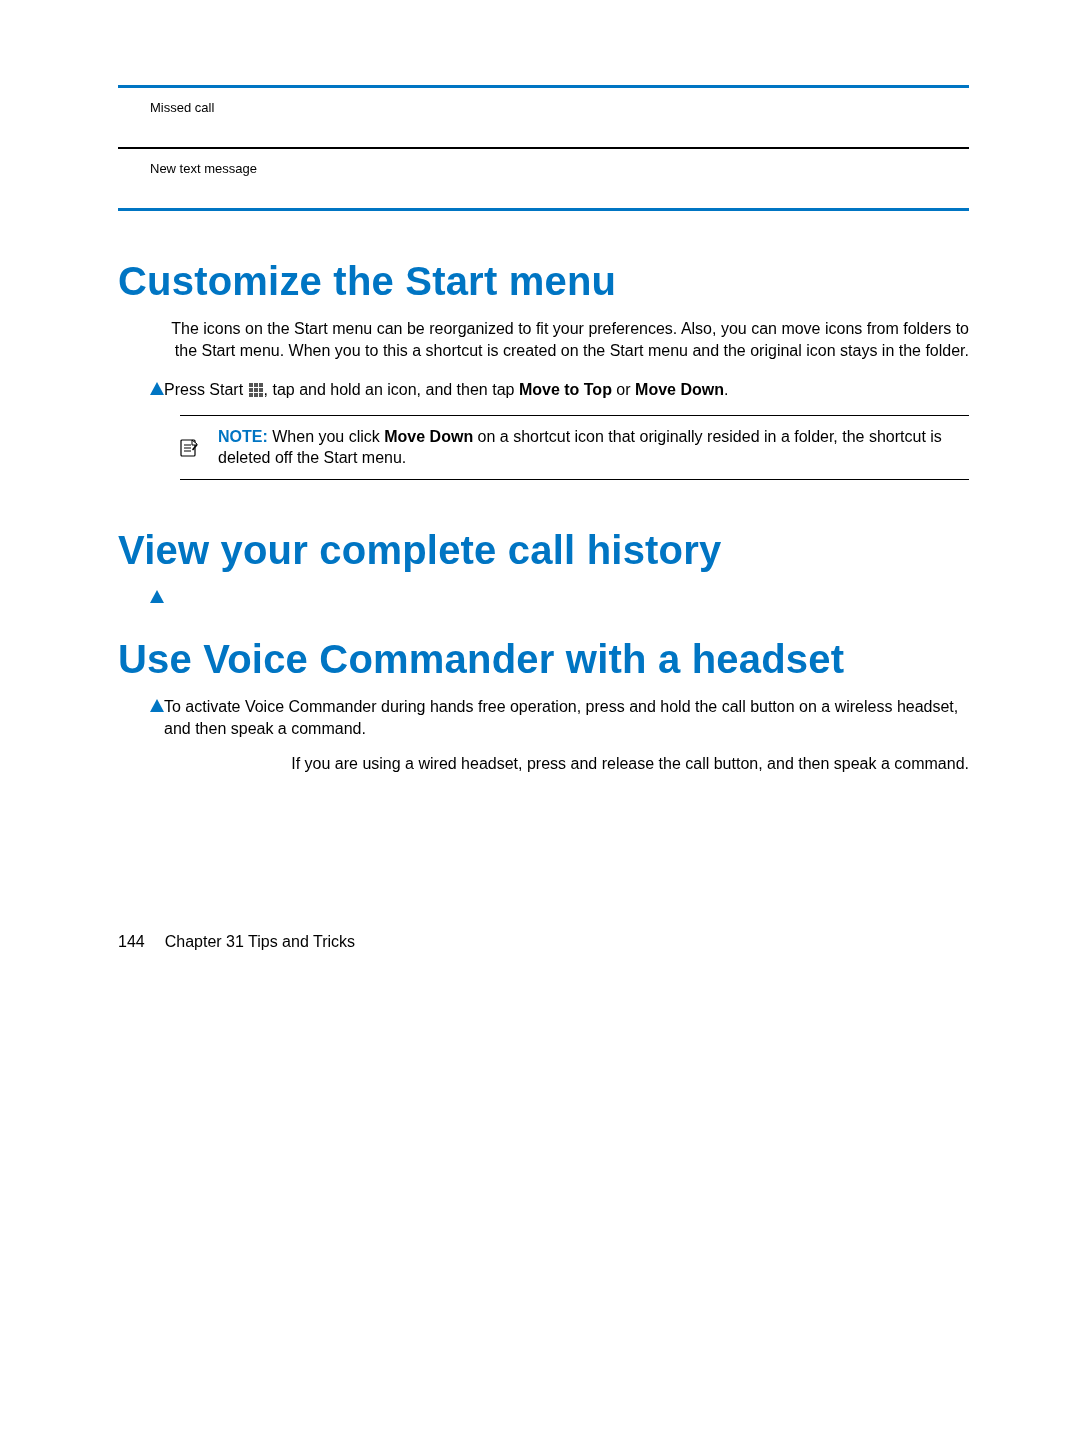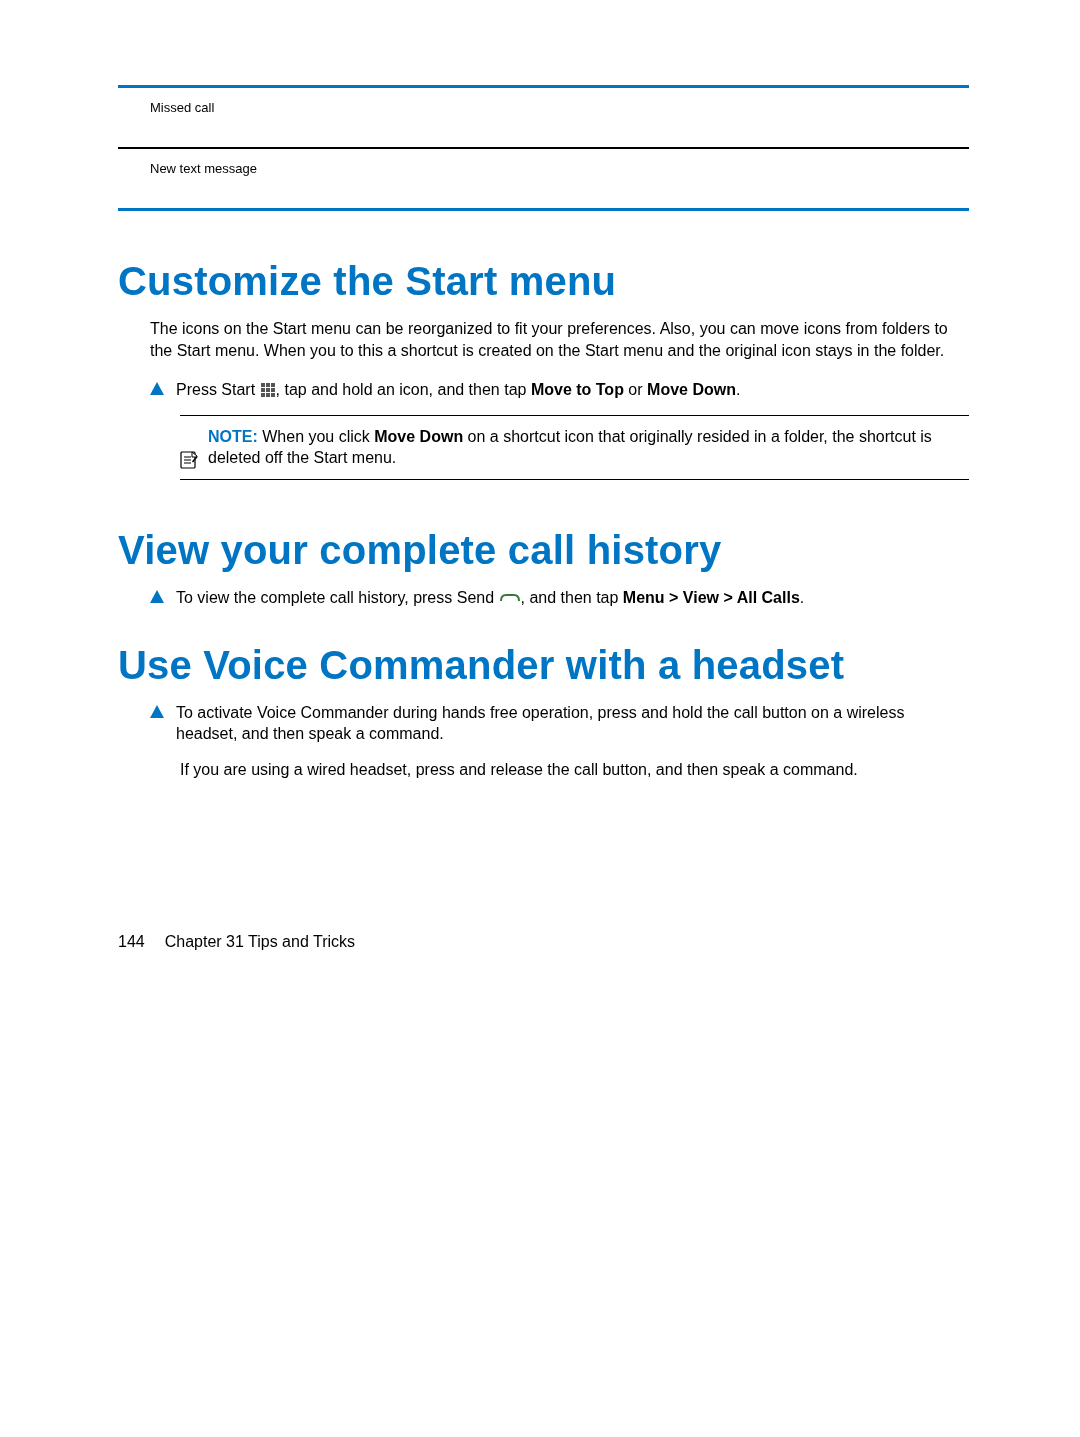--- a/index.html
+++ b/index.html
@@ -35,25 +35,25 @@
     margin-top: 48px;
     margin-bottom: 14px;
     letter-spacing: 0.2px;
   }
   .body-text {
     font-size: 16px;
     line-height: 1.35;
     color: #000;
     padding-left: 32px;
     margin-bottom: 18px;
+    text-align: right;
   }
   .step-block {
     display: flex;
     align-items: flex-start;
-    gap: 12px;
     padding-left: 32px;
     margin-bottom: 14px;
   }
   .step-triangle {
     width: 0; height: 0;
     border-left: 7px solid transparent;
     border-right: 7px solid transparent;
     border-bottom: 13px solid #0075c3;
     flex-shrink: 0;
     margin-top: 3px;
@@ -72,22 +72,22 @@
     margin-left: 62px;
     border-top: 1px solid #000;
     border-bottom: 1px solid #000;
     padding: 10px 0 10px 0;
     margin-top: 8px;
     margin-bottom: 20px;
     position: relative;
   }
   .note-inner {
     display: flex;
-    align-items: flex-end;
-    gap: 10px;
+    align-items: center;
+    gap: 20px;
   }
   .note-icon {
     flex-shrink: 0;
     width: 18px; height: 18px;
     margin-top: 1px;
   }
   .note-text {
     font-size: 16px;
     line-height: 1.35;
   }
@@ -153,25 +153,20 @@
       </span>
       <span class="note-text">
         <span class="label">NOTE:</span><span>   When you click </span><b>Move Down</b><span> on a shortcut icon that originally resided in a folder, the shortcut is deleted off the Start menu.</span>
       </span>
     </div>
   </div>
 
   <h2 class="section-heading" style="margin-top:48px;">View your complete call history</h2>
   <div class="step-block">
     <span class="step-triangle"></span>
-    <span class="step-text">
-      <span>To view the complete call history, press Send </span><span class="inline-icon" style="width:22px;height:12px;vertical-align:-1px;"><svg viewBox="0 0 22 12" class="send-icon-svg">
-            <path d="M2 9 Q2 3 7 3 L15 3 Q20 3 20 9"></path>
-          </svg></span><span>, and then tap </span><b>Menu &gt; View &gt; All Calls</b><span>.</span>
-    </span>
   </div>
 
   <h2 class="section-heading" style="margin-top:34px;">Use Voice Commander with a headset</h2>
   <div class="step-block">
     <span class="step-triangle"></span>
     <span class="step-text">
       <span>To activate Voice Commander during hands free operation, press and hold the call button on a wireless headset, and then speak a command.</span>
     </span>
   </div>
   <p class="body-text" style="padding-left:62px;margin-top:14px;">If you are using a wired headset, press and release the call button, and then speak a command.</p>

